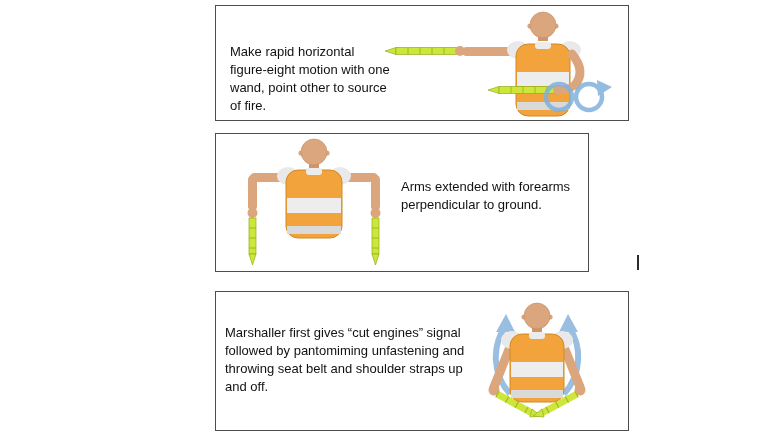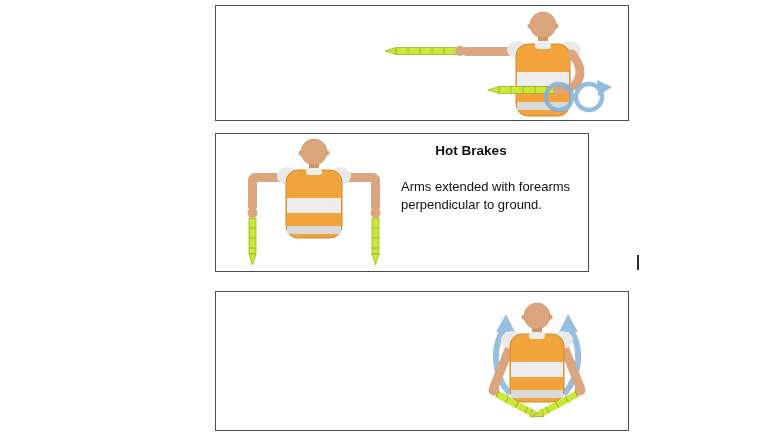--- a/index.html
+++ b/index.html
@@ -31,20 +31,21 @@
   #panel-hot-brakes .fig{left:6px;top:2px;}
   #panel-abandon .fig{right:2px;top:2px;}
   #text-cursor{
     position:absolute;left:637px;top:255px;width:2px;height:15px;background:#2b2b2b;
   }
 </style>
 </head>
 <body>
 
 <div class="panel" id="panel-engine-fire">
+  <div class="panel-desc">Make rapid horizontal figure-eight motion with one wand, point other to source of fire.</div>
   <svg class="fig" width="268" height="112" viewBox="0 0 268 112" aria-hidden="true">
 
     <polygon points="38,39.5 27,43 38,46.5" fill="#cde63a" stroke="#93ad1d" stroke-width="0.7"></polygon>
     <rect x="38" y="39.5" width="62" height="7" fill="#cde63a" stroke="#93ad1d" stroke-width="0.7"></rect>
     <g stroke="#93ad1d" stroke-width="0.8">
       <line x1="50" y1="39.5" x2="50" y2="46.5"></line>
         <line x1="62" y1="39.5" x2="62" y2="46.5"></line>
       <line x1="74" y1="39.5" x2="74" y2="46.5"></line>
         <line x1="86" y1="39.5" x2="86" y2="46.5"></line>
     </g>
@@ -116,25 +117,25 @@
     <ellipse cx="118" cy="40" rx="11" ry="9" fill="#e9e9e9"></ellipse>
     <rect x="64" y="34" width="56" height="68" rx="12" fill="#f3a33b" stroke="#cf8a28" stroke-width="1"></rect>
     <rect x="65" y="62" width="54" height="15" fill="#ededed"></rect>
     <rect x="65" y="90" width="54" height="8" fill="#d9d9d9"></rect>
     <rect x="84" y="32" width="16" height="7" rx="3" fill="#ececec"></rect>
     <rect x="87" y="24" width="10" height="8" fill="#cf9668"></rect>
     <circle cx="79" cy="17" r="2.6" fill="#dba67d"></circle>
     <circle cx="105" cy="17" r="2.6" fill="#dba67d"></circle>
     <circle cx="92" cy="16" r="13" fill="#dba67d" stroke="#c08d62" stroke-width="0.6"></circle>
   </svg>
-  <div class="panel-title">Hot Brakes</div>
   <div class="panel-desc">Arms extended with forearms perpendicular to ground.</div>
 </div>
 
 <div class="panel" id="panel-abandon">
+  <div class="panel-desc">Marshaller first gives “cut engines” signal followed by pantomiming unfastening and throwing seat belt and shoulder straps up and off.</div>
   <svg class="fig" width="178" height="136" viewBox="0 0 178 136" aria-hidden="true">
 
     <g opacity="0.9">
       <path d="M 62 100 C 44 80, 44 52, 57 33" stroke="#8fb8dc" stroke-width="6" fill="none"></path>
       <polygon points="48,38 58,20 67,38" fill="#8fb8dc"></polygon>
     </g>
     <g opacity="0.9">
       <path d="M 116 100 C 134 80, 134 52, 121 33" stroke="#8fb8dc" stroke-width="6" fill="none"></path>
       <polygon points="111,38 120,20 130,38" fill="#8fb8dc"></polygon>
     </g>

